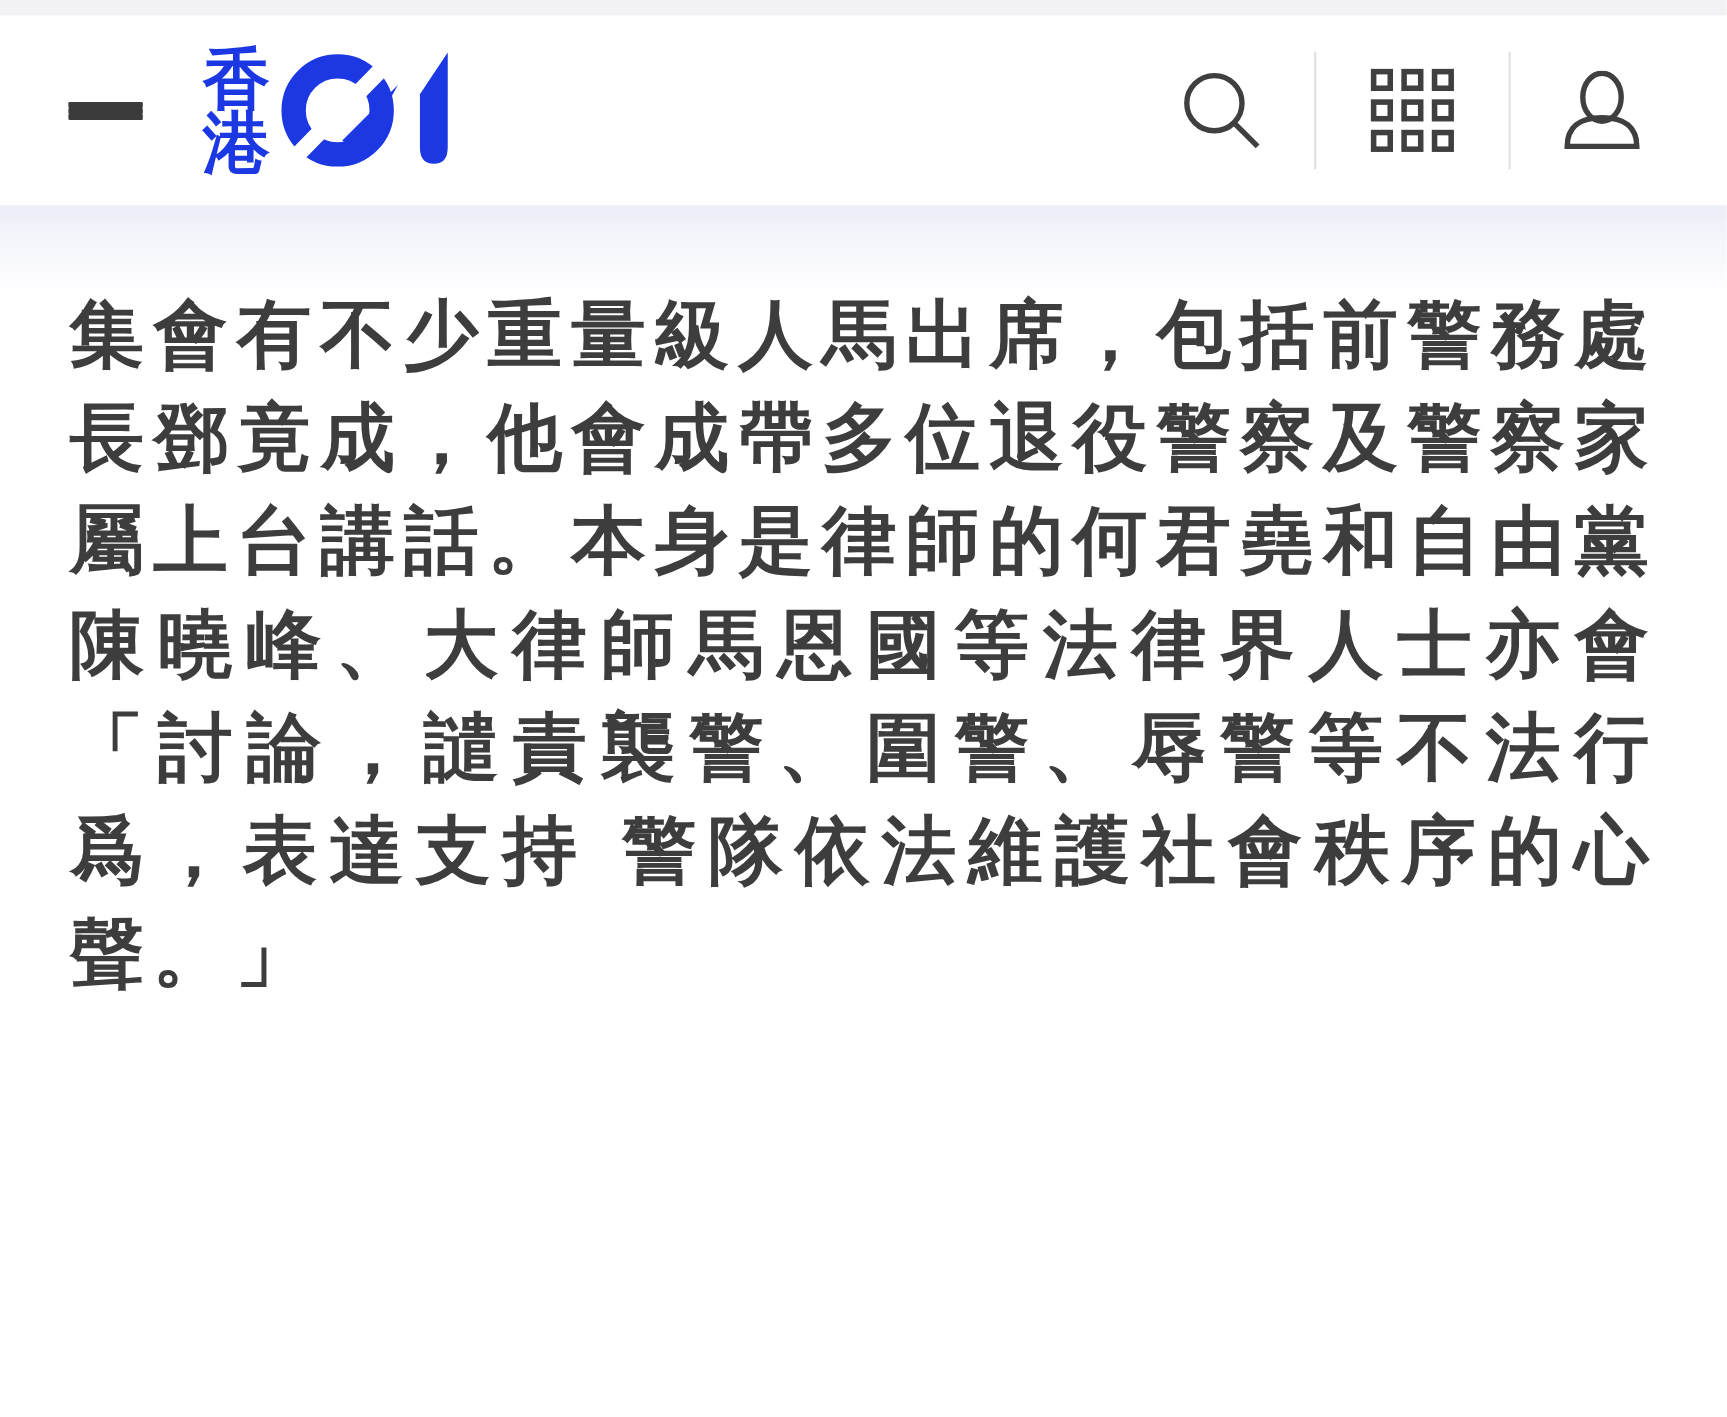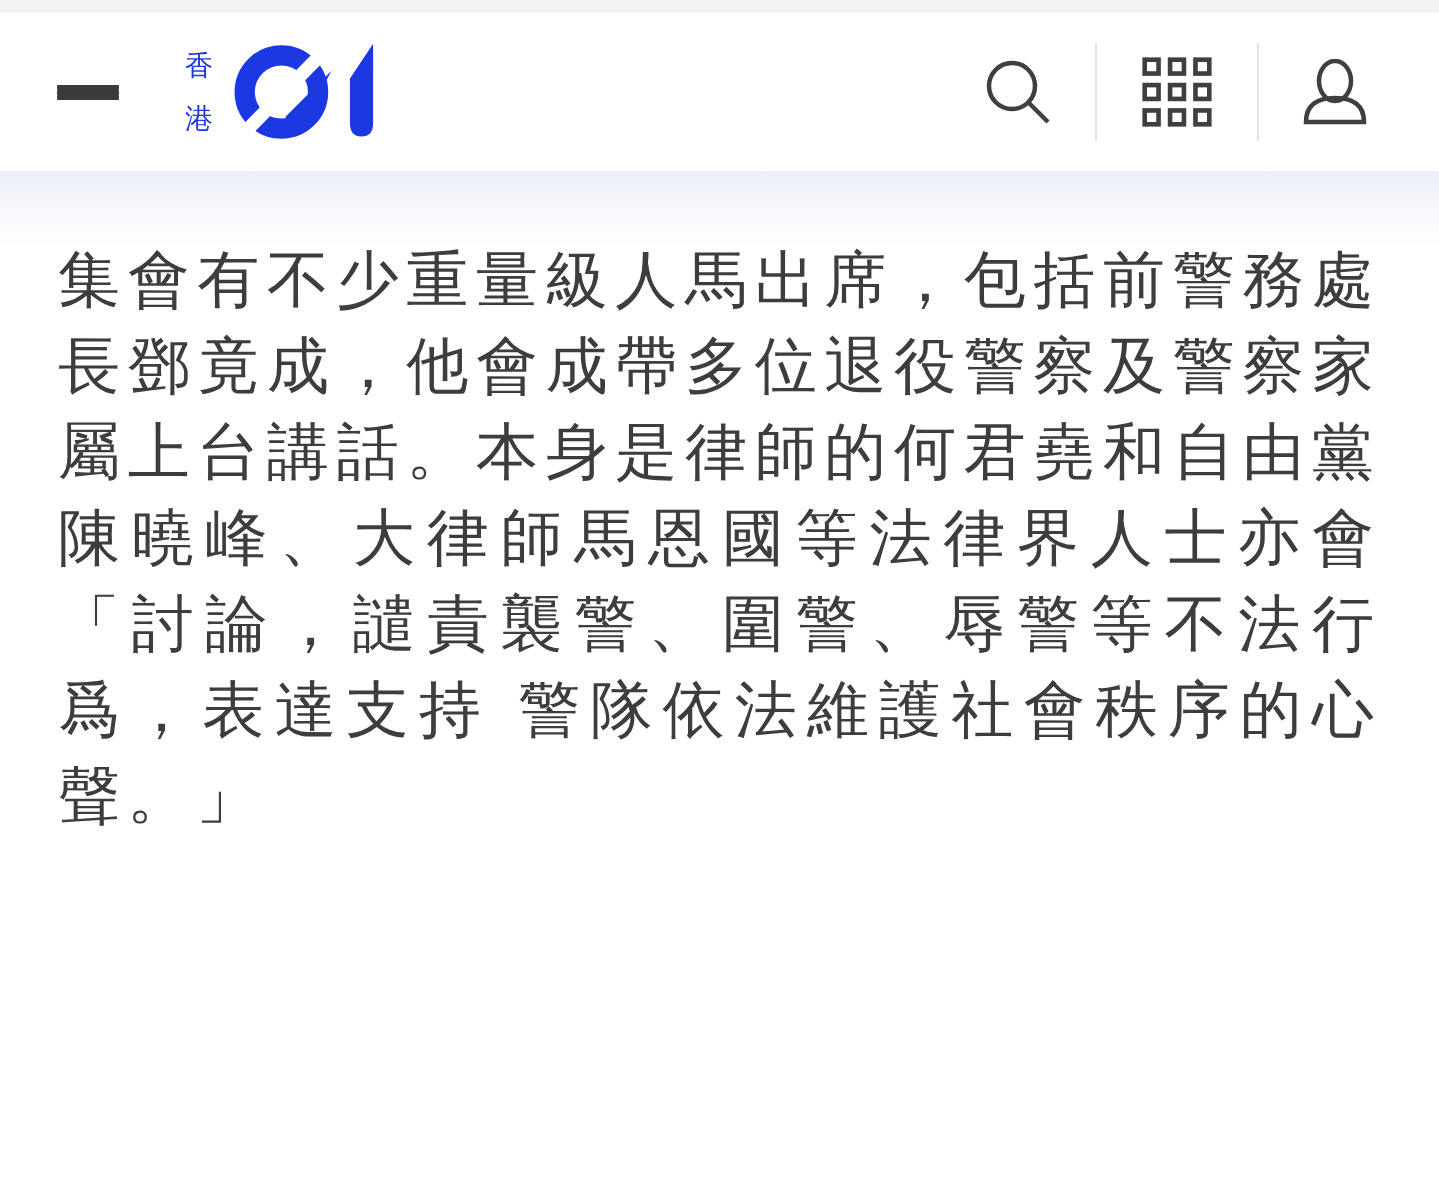--- a/index.html
+++ b/index.html
@@ -45,24 +45,24 @@
     border-radius: 1px;
   }
   .logo {
     display: flex;
     align-items: center;
     margin-left: 50px;
     text-decoration: none;
   }
   .logo-cjk {
     width: 48px;
-    font-size: 28px;
+    font-size: 56px;
     line-height: 53px;
-    font-weight: 400;
-    text-align: right;
+    font-weight: 700;
+    text-align: center;
     word-break: break-all;
     letter-spacing: 4px;
   }
   .logo-mark { margin-left: 14px; display: block; }
 
   .header-right {
     margin-left: auto;
     display: flex;
     align-items: center;
     padding-right: 72px;
@@ -89,21 +89,21 @@
     padding: 66px 58px 60px 58px;
   }
   .article p {
     margin: 0;
     font-size: 62px;
     line-height: 86px;
     letter-spacing: 7px;
     text-align: justify;
     text-justify: inter-character;
     line-break: strict;
-    font-weight: 400;
+    font-weight: 700;
   }
   .article p + p { margin-top: 56px; }
 </style>
 </head>
 <body>
 
 <div class="top-strip"></div>
 
 <header class="site-header">
 

